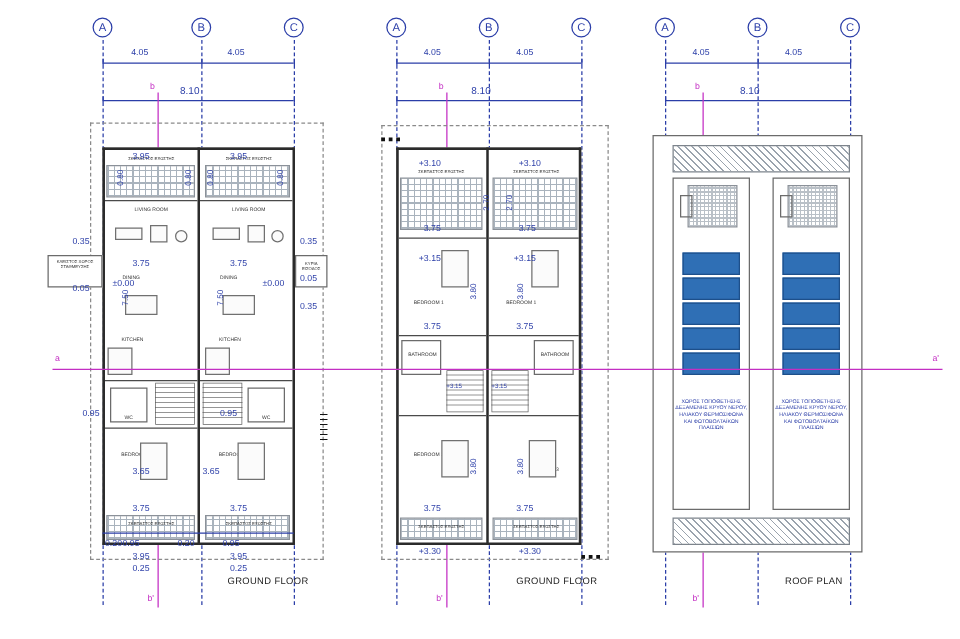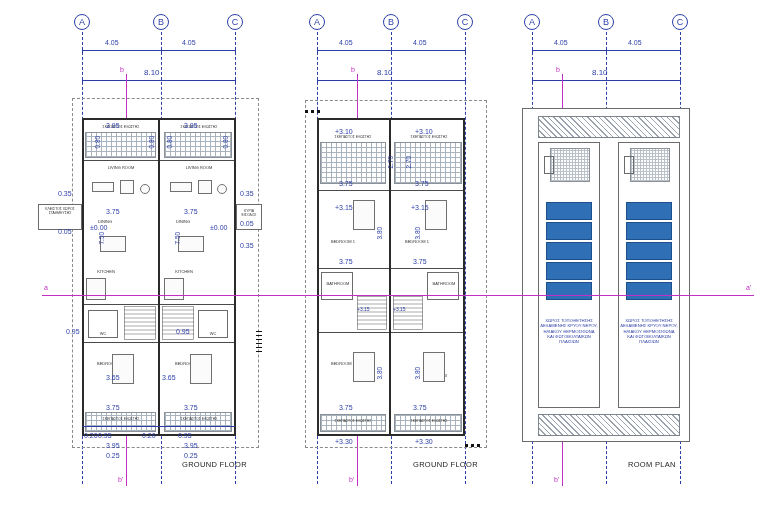--- a/index.html
+++ b/index.html
@@ -393,20 +393,20 @@
 
     <div class="abs pv" style="left:116px;top:188px;width:46px;height:18px;"></div>
     <div class="abs pv" style="left:116px;top:208px;width:46px;height:18px;"></div>
     <div class="abs pv" style="left:116px;top:228px;width:46px;height:18px;"></div>
     <div class="abs pv" style="left:116px;top:248px;width:46px;height:18px;"></div>
     <div class="abs pv" style="left:116px;top:268px;width:46px;height:18px;"></div>
 
     <div class="abs note" style="left:30px;top:304px;width:58px;">ΧΩΡΟΣ ΤΟΠΟΘΕΤΗΣΗΣ ΔΕΞΑΜΕΝΗΣ ΚΡΥΟΥ ΝΕΡΟΥ, ΗΛΙΑΚΟΥ ΘΕΡΜΟΣΙΦΩΝΑ ΚΑΙ ΦΩΤΟΒΟΛΤΑΪΚΩΝ ΠΛΑΙΣΙΩΝ</div>
     <div class="abs note" style="left:110px;top:304px;width:58px;">ΧΩΡΟΣ ΤΟΠΟΘΕΤΗΣΗΣ ΔΕΞΑΜΕΝΗΣ ΚΡΥΟΥ ΝΕΡΟΥ, ΗΛΙΑΚΟΥ ΘΕΡΜΟΣΙΦΩΝΑ ΚΑΙ ΦΩΤΟΒΟΛΤΑΪΚΩΝ ΠΛΑΙΣΙΩΝ</div>
 
-    <div class="abs title" style="left:118px;top:446px;">ROOM PLAN</div>
+    <div class="abs title" style="left:118px;top:446px;">ROOF PLAN</div>
   </div>
 
   <div class="abs magenta" style="left:42px;top:295px;width:712px;height:1px;"></div>
   <div class="abs axis-lbl" style="left:44px;top:284px;">a</div>
   <div class="abs axis-lbl" style="left:746px;top:284px;">a'</div>
 
 </div>
 
 </body></html>

